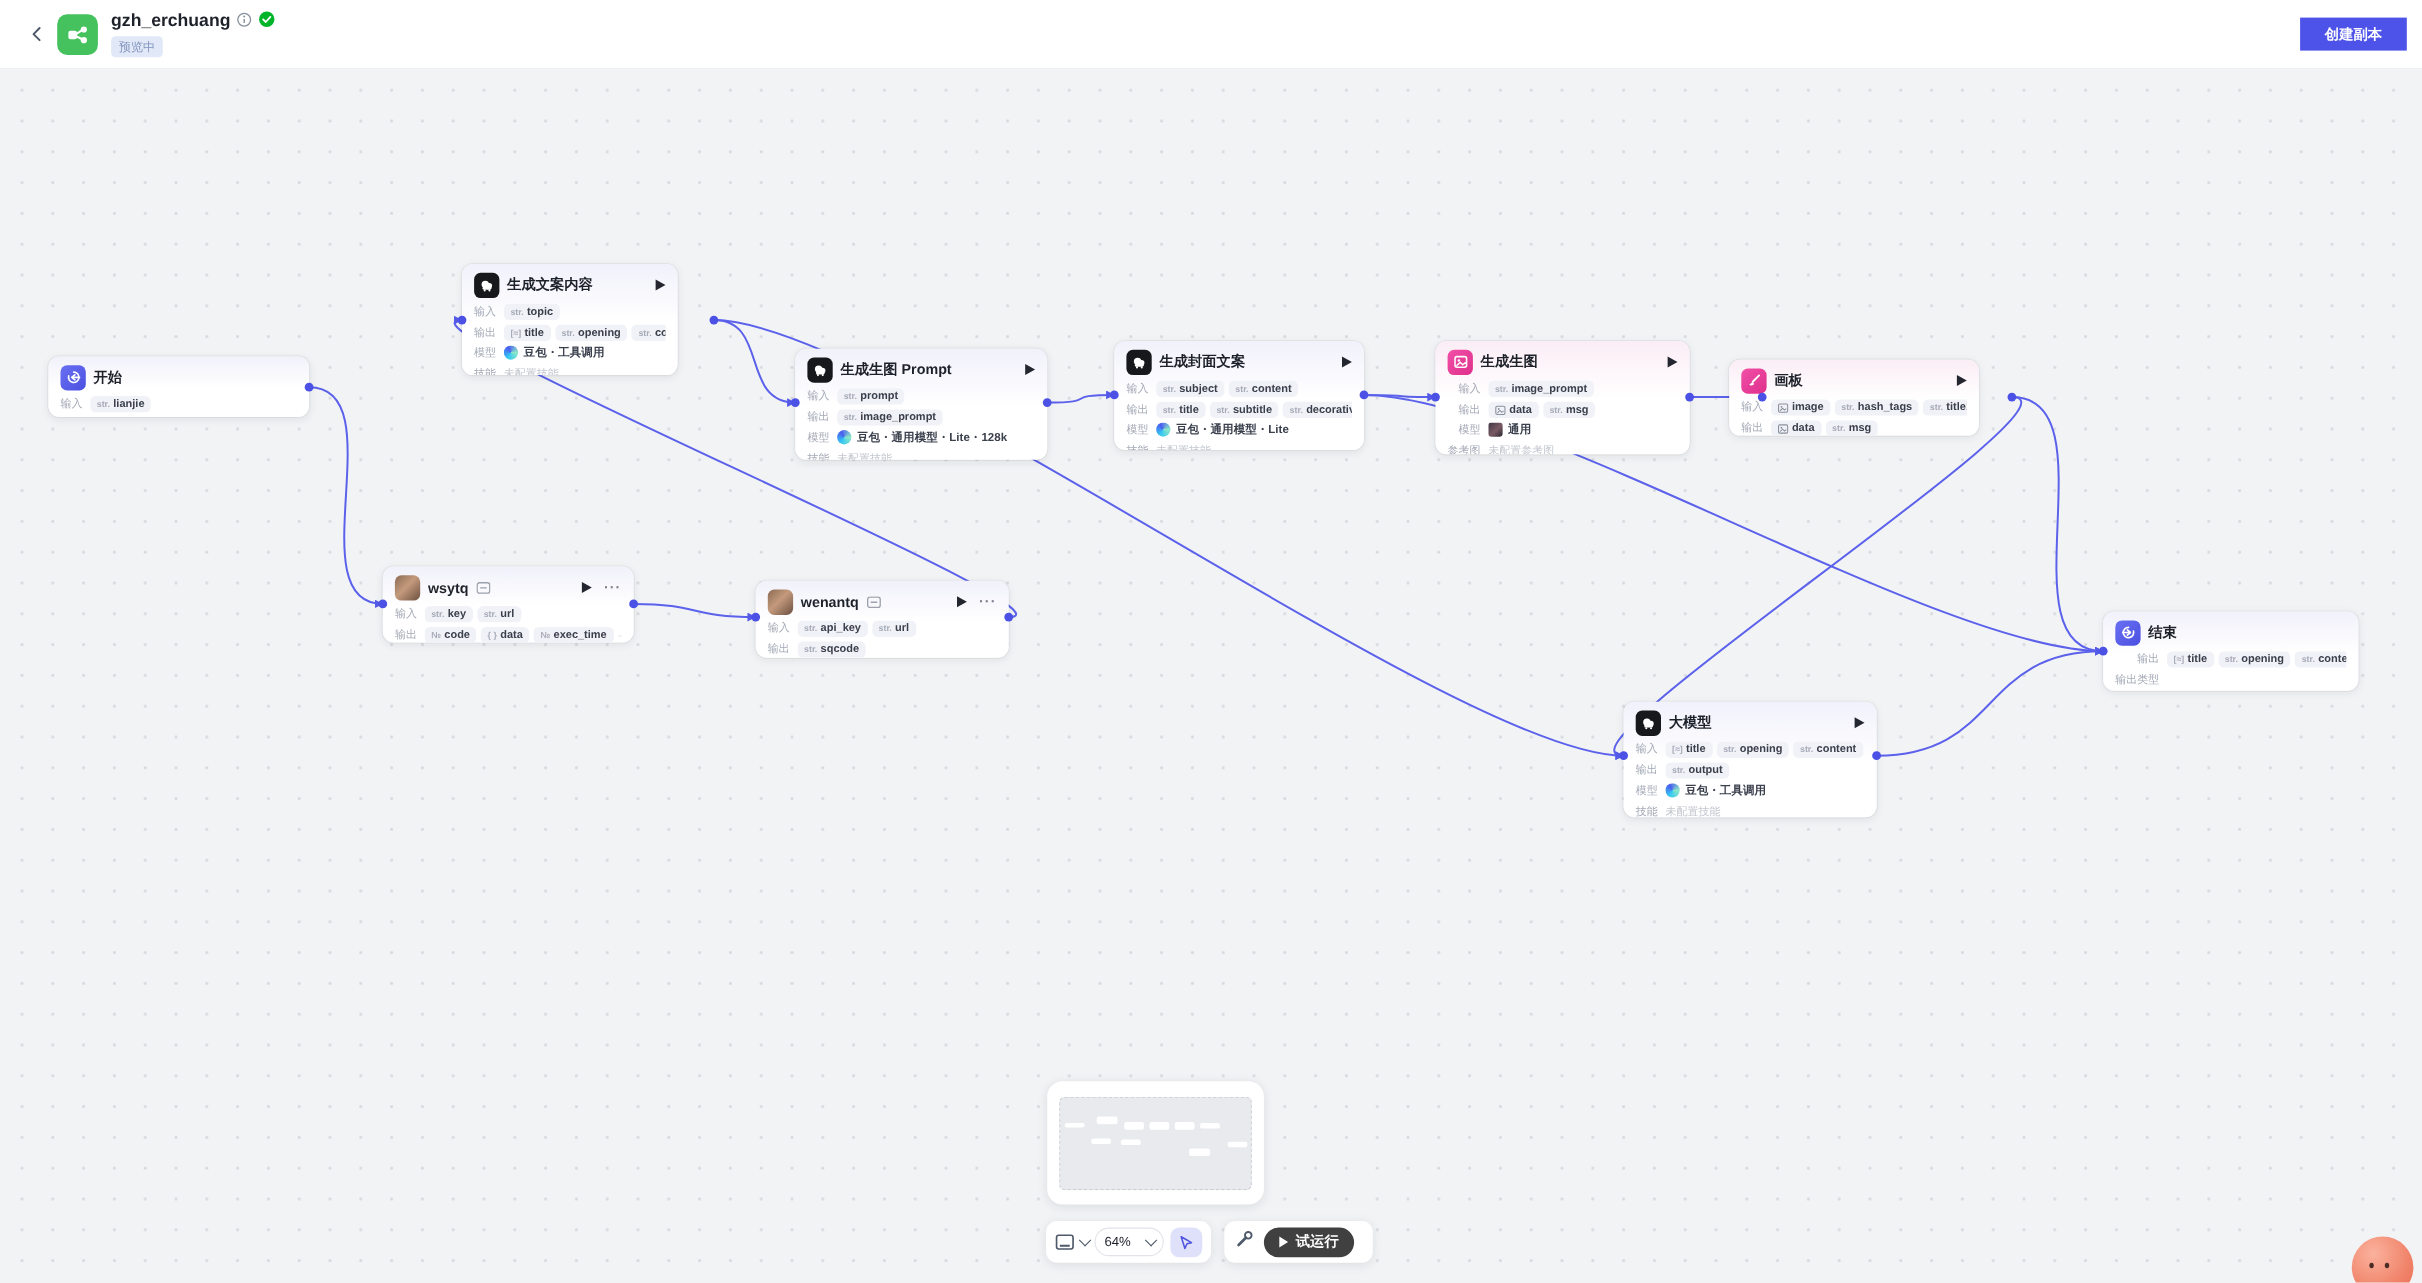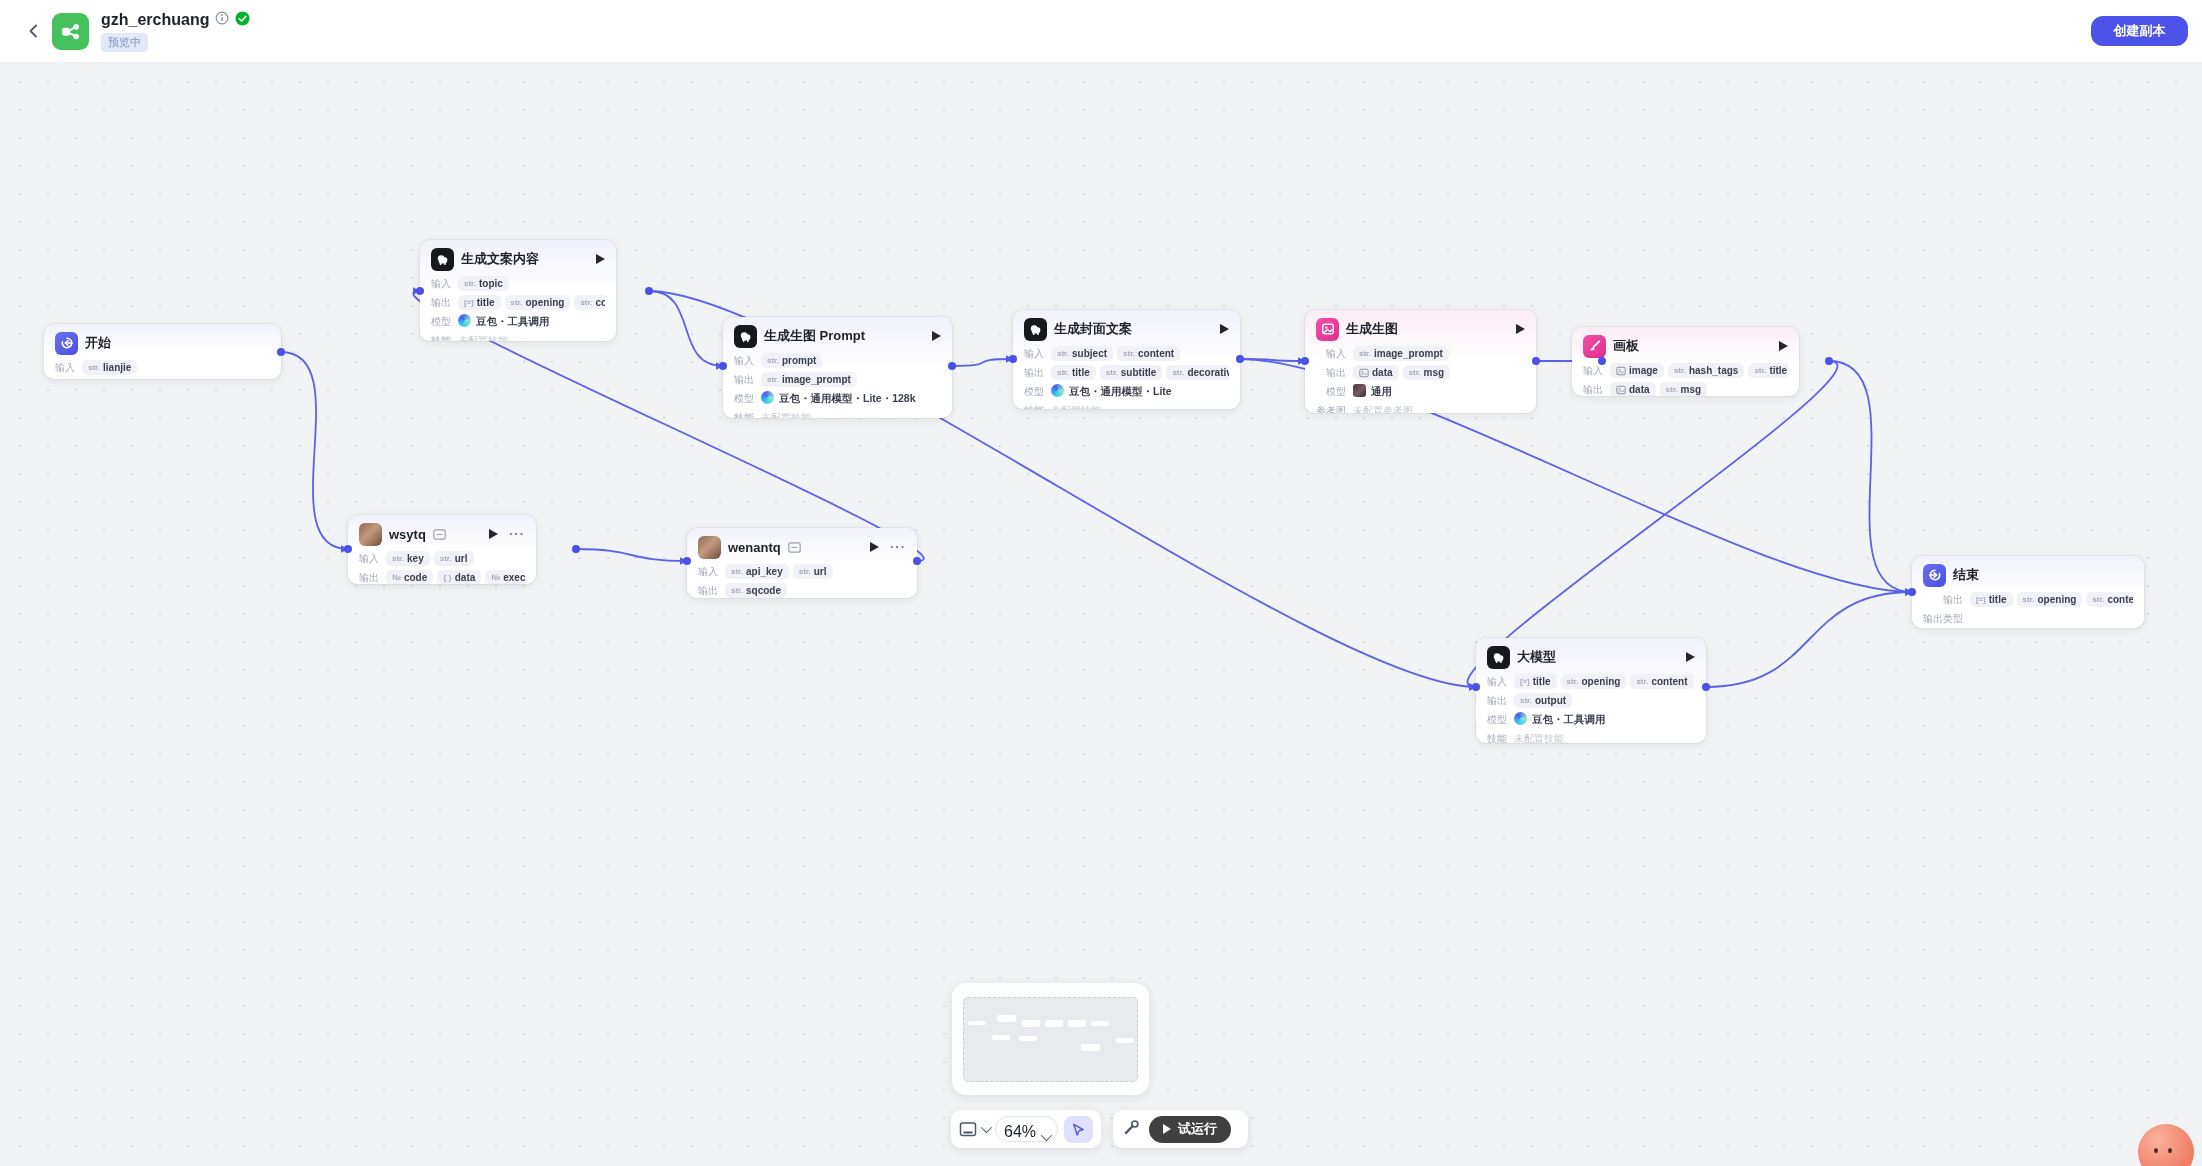--- a/index.html
+++ b/index.html
@@ -13,21 +13,21 @@
     position:absolute;left:0;top:0;width:2202px;height:62px;background:#FFFFFF;
     border-bottom:1px solid #EDEEF2;z-index:50;display:flex;align-items:center;
   }
   .back-btn{margin-left:22px;width:24px;height:24px;display:flex;align-items:center;justify-content:center;cursor:pointer;}
   .app-icon{margin-left:6px;width:37px;height:37px;border-radius:9px;background:#45C15E;display:flex;align-items:center;justify-content:center;}
   .title-wrap{margin-left:12px;display:flex;flex-direction:column;justify-content:center;}
   .title-line{display:flex;align-items:center;gap:6px;}
   .app-title{font-size:16px;font-weight:bold;color:#1D2129;}
   .badge{margin-top:3px;align-self:flex-start;background:#E1E9F8;color:#8293BD;font-size:11px;padding:2px 7px;border-radius:4px;}
   .create-copy{
-    position:absolute;right:14px;top:16px;width:97px;height:30px;border:none;border-radius:12px;
+    position:absolute;right:14px;top:16px;width:97px;height:30px;border:none;border-radius:0;
     background:#4D53E8;color:#fff;font-size:13px;font-weight:bold;cursor:pointer;
     font-family:inherit;display:flex;align-items:center;justify-content:center;
   }
   
   .canvas{
     position:absolute;left:0;top:62px;width:2202px;height:1104px;
     background-color:#F2F3F5;
     background-image:radial-gradient(circle,#D8DADF 1.2px,transparent 1.4px);
     background-size:28px 28px;background-position:6px 6px;
   }
@@ -66,22 +66,22 @@
   .minimap{position:absolute;left:952px;top:983px;width:197px;height:112px;background:#fff;border-radius:14px;
      box-shadow:0 2px 10px rgba(28,31,38,.10);z-index:40;cursor:pointer;}
   .minimap-inner{position:absolute;left:11px;top:14px;width:175px;height:85px;background:#E9EAEE;
      border:1px dashed #C9CDD4;border-radius:5px;box-sizing:border-box;}
   .mm-block{position:absolute;background:#FFFFFF;border-radius:2px;}
   
   .pill{position:absolute;top:1110px;height:38px;background:#fff;border-radius:10px;
      box-shadow:0 2px 10px rgba(28,31,38,.10);display:flex;align-items:center;z-index:40;}
   .pill1{left:951px;width:150px;padding:0 8px;gap:6px;box-sizing:border-box;}
   .pill2{left:1113px;width:135px;padding:0 10px;gap:9px;box-sizing:border-box;}
-  .zoom-select{display:flex;align-items:flex-end;justify-content:space-between;width:64px;height:26px;border:1px solid #E2E4E9;
-     border-radius:13px;padding:0 8px;box-sizing:border-box;font-size:16px;color:#1D2129;cursor:pointer;background:#fff;}
+  .zoom-select{display:flex;align-items:center;justify-content:space-between;width:64px;height:26px;border:1px solid #E2E4E9;
+     border-radius:13px;padding:0 8px;box-sizing:border-box;font-size:12px;color:#1D2129;cursor:pointer;background:#fff;}
   .cursor-btn{width:30px;height:27px;border-radius:8px;background:#DFE0F9;display:flex;align-items:center;justify-content:center;cursor:pointer;}
   .run-btn{display:flex;align-items:center;gap:7px;height:27px;padding:0 14px;border:none;border-radius:14px;
      background:#404040;color:#fff;font-size:13px;font-weight:bold;cursor:pointer;font-family:inherit;}
   .run-play{width:0;height:0;border-top:5px solid transparent;border-bottom:5px solid transparent;border-left:8px solid #fff;}
   .chev{display:inline-block;width:7px;height:7px;border-right:1.6px solid #4E5969;border-bottom:1.6px solid #4E5969;transform:rotate(45deg) translateY(-2px);}
   
   .mascot{position:absolute;left:2138px;top:1124px;width:56px;height:56px;border-radius:50%;z-index:45;cursor:pointer;
      background:radial-gradient(circle at 35% 28%,#FBB29D,#F0836A 60%,#E86B50);}
   .mascot .eye{position:absolute;width:4px;height:5px;border-radius:50%;background:#4A2C25;top:24px;}
   .mascot .eye.l{left:16px;} .mascot .eye.r{left:30px;}
@@ -391,21 +391,21 @@
           </span>
           <span class="tag">
             <span class="pfx">str.</span>
             <span>msg</span>
           </span>
         </div>
       </div>
     </div>
     <div class="port" style="left: 1602px; top: 361px;"></div>
     <div class="port" style="left: 1829px; top: 361px;"></div>
-    <div class="node" style="left: 348px; top: 515px; width: 188px; height: 69px;">
+    <div class="node" style="left: 348px; top: 515px; width: 228px; height: 69px;">
       <div class="node-header">
         <span class="node-icon photo"></span>
         <span class="node-title">wsytq</span>
         <span style="display: flex;">
           <svg width="13" height="11" viewBox="0 0 13 11">
             <rect x="0.8" y="0.8" width="11.4" height="9.4" rx="2" fill="none" stroke="#9CA1AB" stroke-width="1.2"></rect>
             <line x1="3.5" y1="5.5" x2="9.5" y2="5.5" stroke="#9CA1AB" stroke-width="1.2"></line>
           </svg>
         </span>
         <span class="node-spacer"></span>

